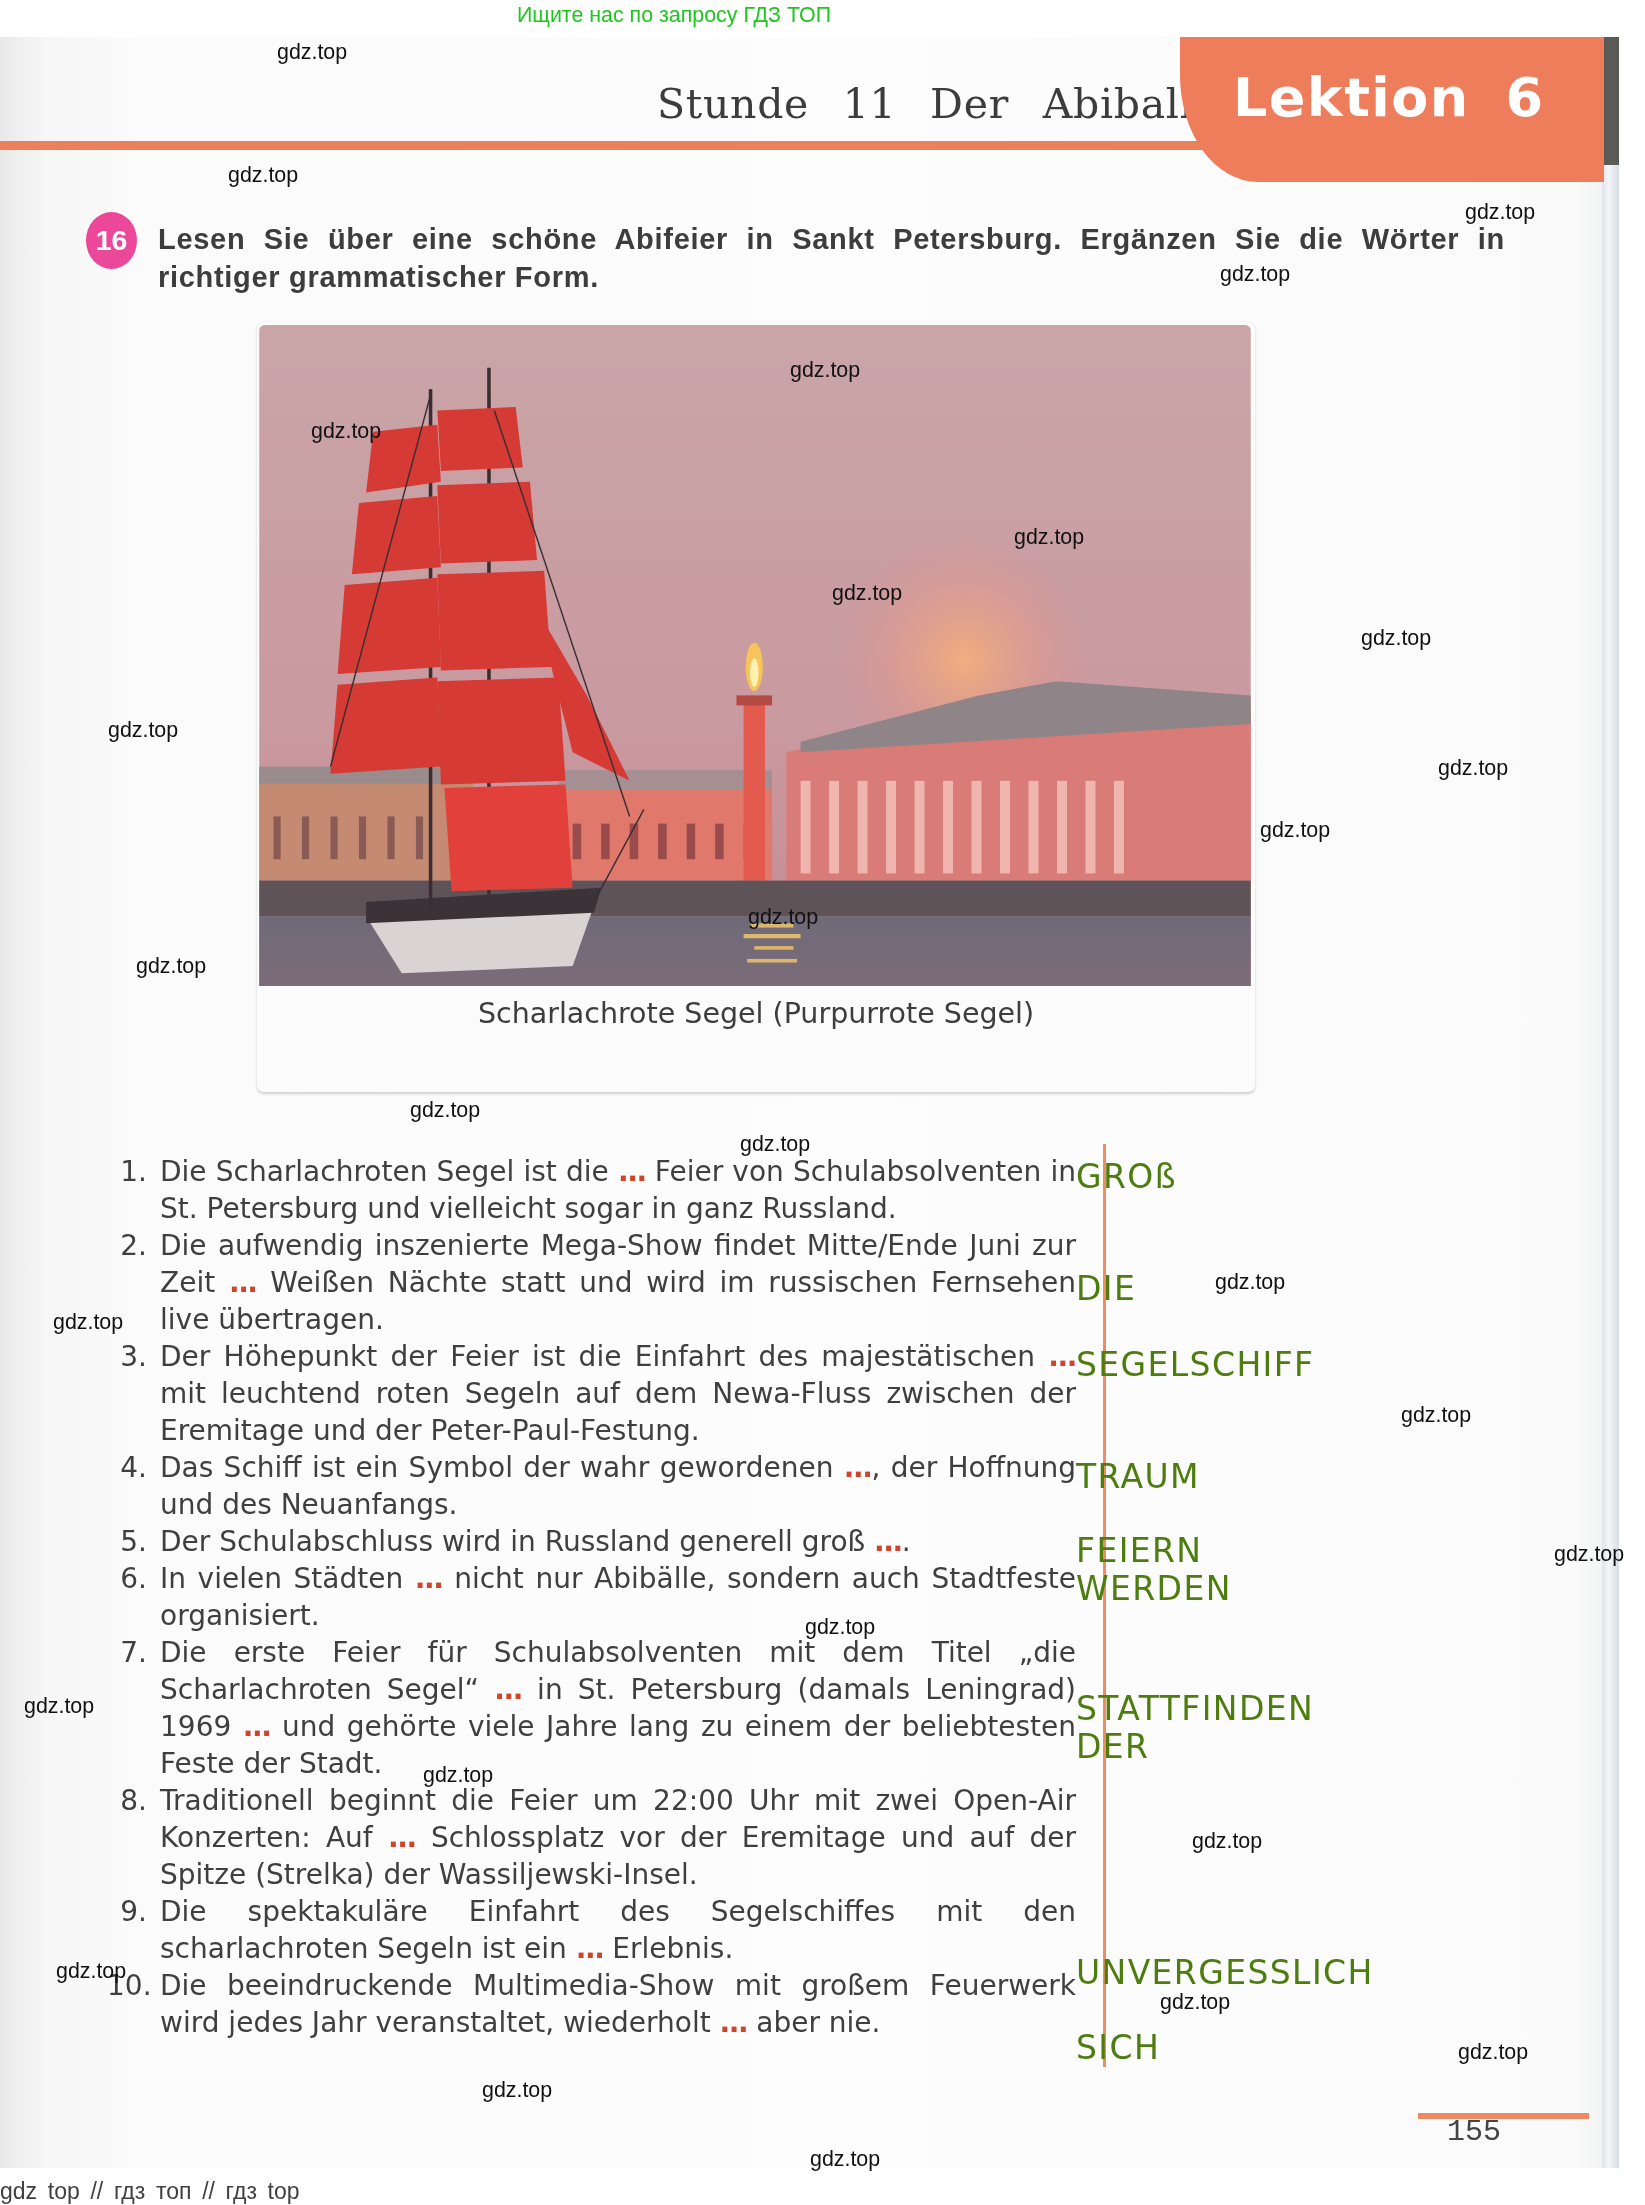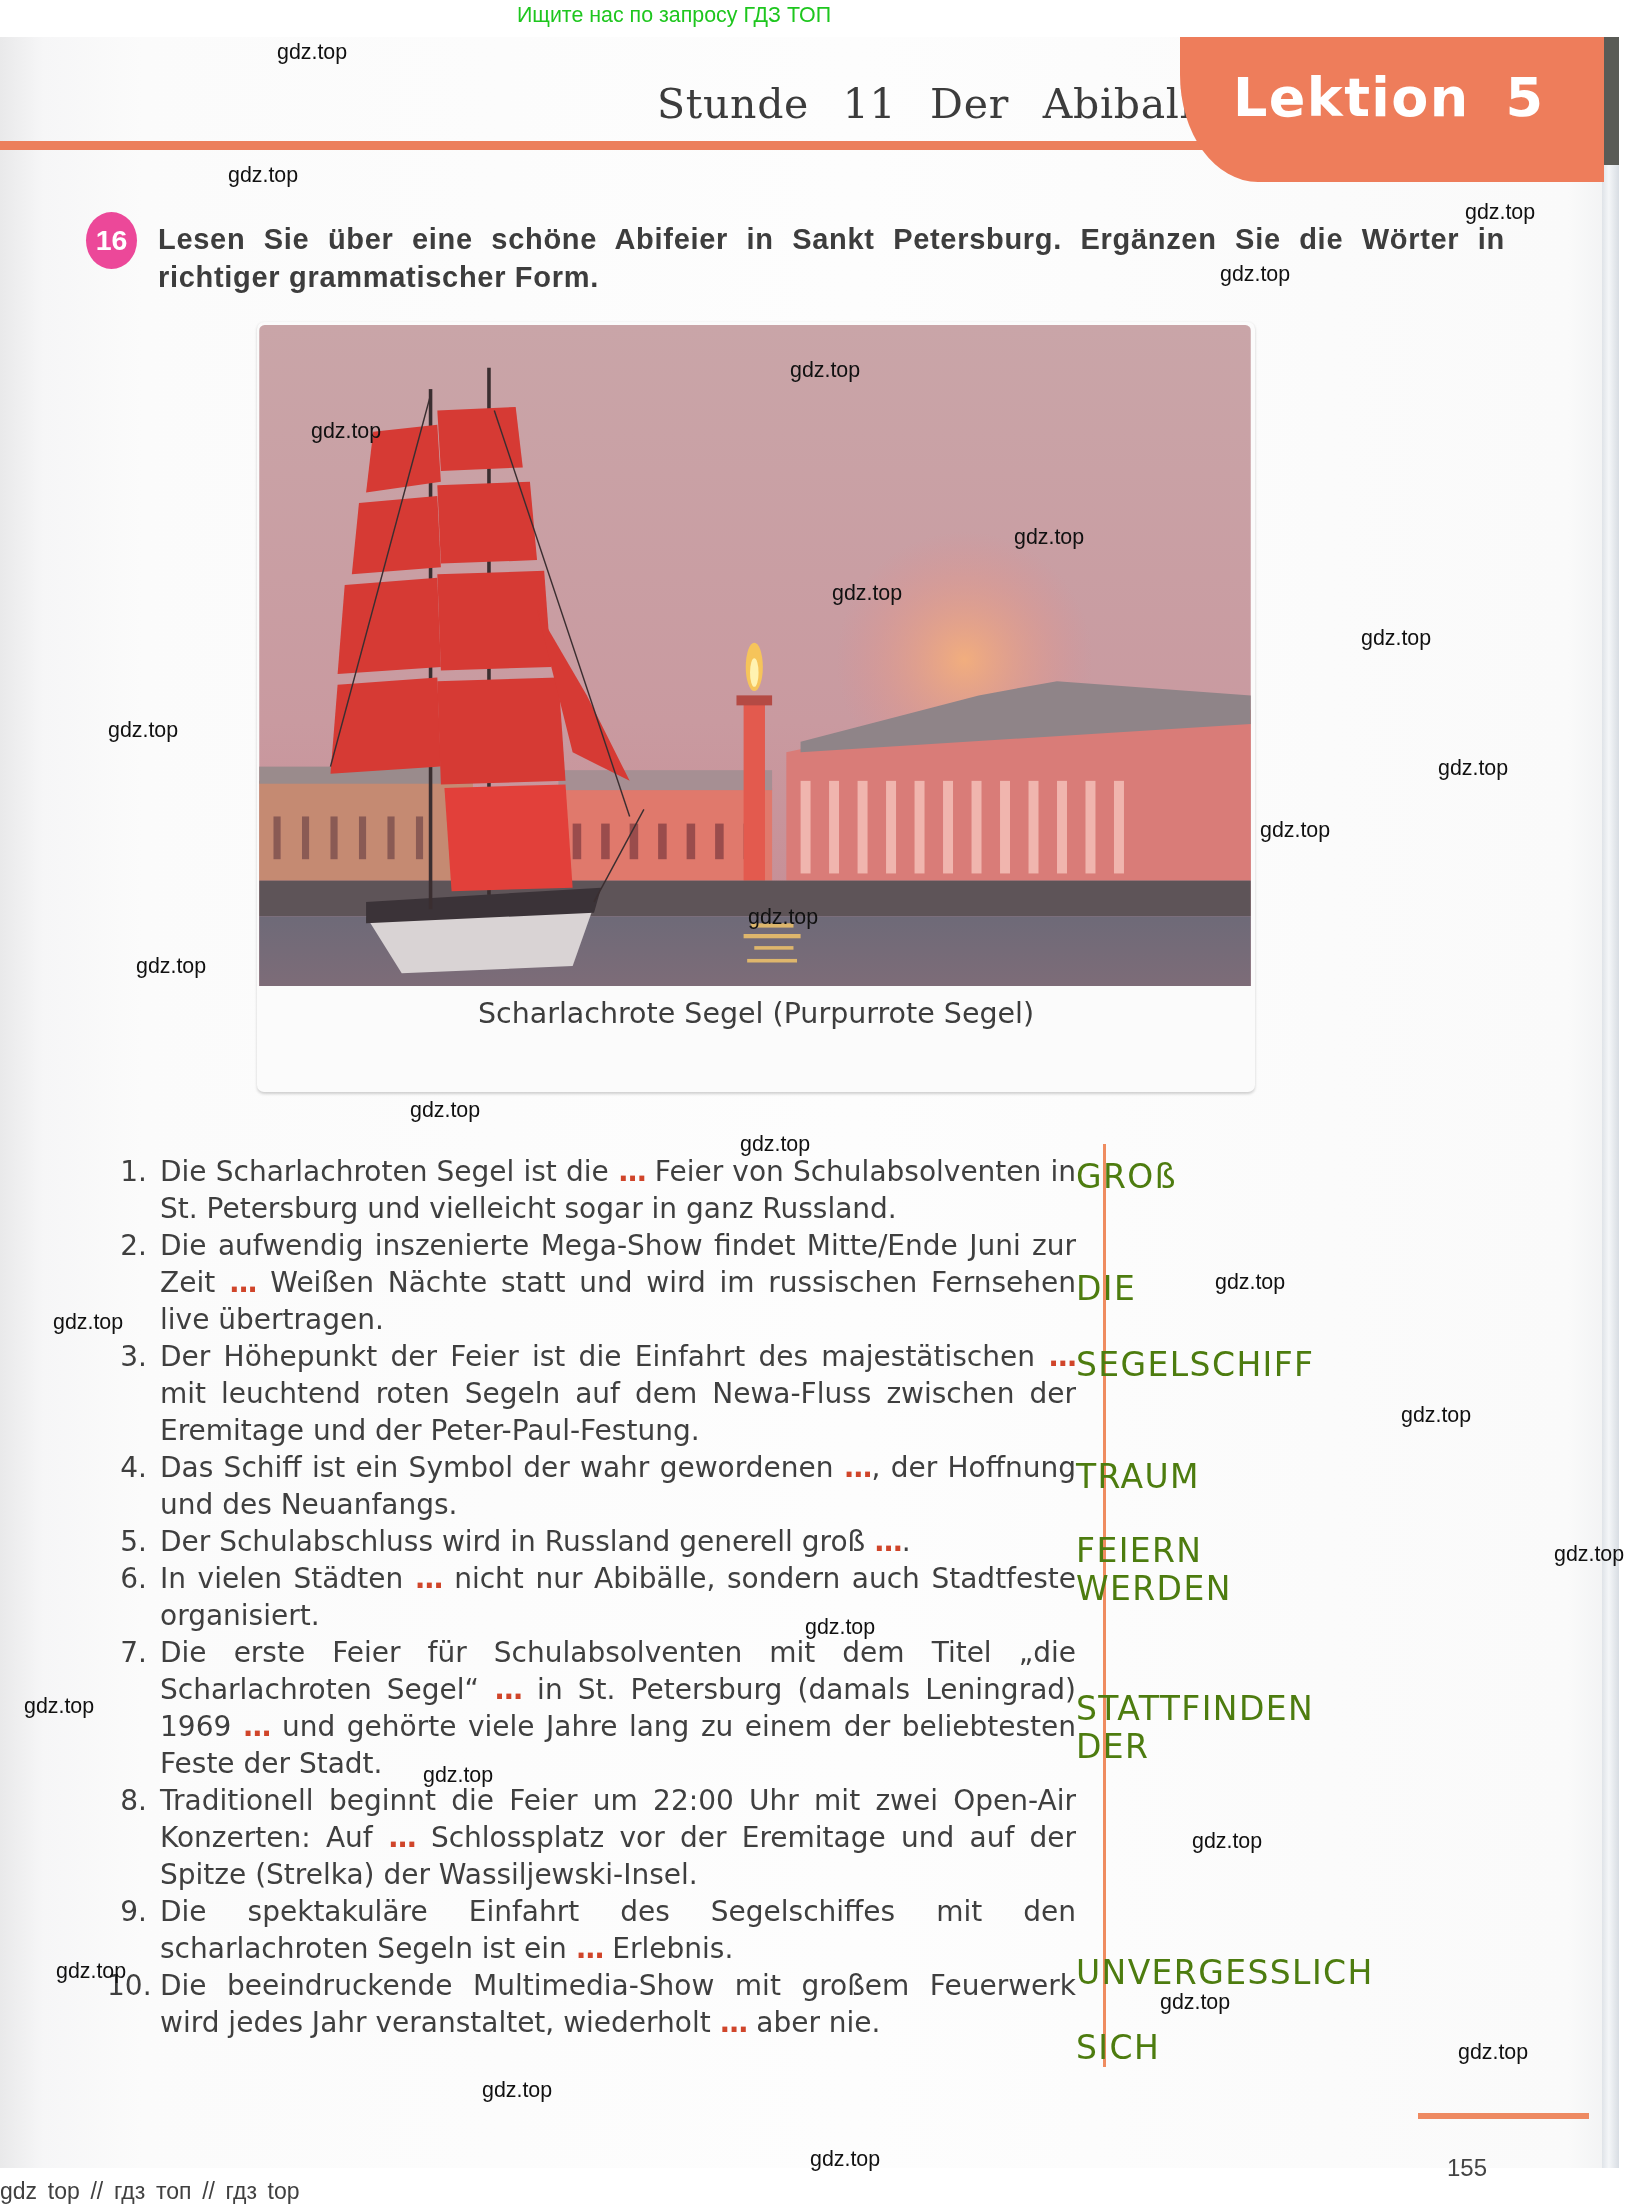--- a/index.html
+++ b/index.html
@@ -82,21 +82,21 @@
   .word {
     position: absolute; left: 1076px;
     font-family: "DejaVu Sans", sans-serif; font-size: 33px; color: #4d7c0f;
     letter-spacing: 1.4px; line-height: 37px;
   }
   .page-rule {
     position: absolute; left: 1418px; top: 2113px; width: 171px; height: 5.7px; background: #ee8a62;
   }
   .page-number {
     position: absolute; left: 1447px; top: 2115px;
-    font-family: Liberation Sans, sans-serif; font-size: 24px; color: #444; margin-top: 39px;
+    font-family: Liberation Mono, monospace; font-size: 30px; color: #444;
   }
   .wm {
     position: absolute; font-family: "Liberation Sans", sans-serif; font-size: 21.4px;
     color: #111; white-space: nowrap;
   }
   .footer {
     position: absolute; left: 0; width: 1646px; top: 2178px; text-align: left;
     font-family: "Liberation Sans", sans-serif; font-size: 23px; color: #404040;
     word-spacing: 4.3px;
   }
@@ -106,21 +106,21 @@
 
 <div class="page"></div>
 <div class="spine"></div>
 <div class="spine-dark"></div>
 
 <div class="top-banner">Ищите нас по запросу ГДЗ ТОП</div>
 
 <div class="header-rule"></div>
 <div class="header-title">Stunde 11  Der Abiball</div>
 <div class="lektion-tab"></div>
-<div class="lektion-label">Lektion 5</div>
+<div class="lektion-label">Lektion 6</div>
 
 <div class="badge">16</div>
 <div class="instruction">Lesen Sie über eine schöne Abifeier in Sankt Petersburg. Ergänzen Sie die Wörter in richtiger grammatischer Form.</div>
 
 <div class="photo-card"></div>
 <div class="photo" aria-label="Sailing ship with scarlet sails on the Neva river in St. Petersburg at dusk, rostral column and Stock Exchange building in background">
   <svg width="992" height="661" viewBox="0 0 1392 928" xmlns="http://www.w3.org/2000/svg">
     <defs>
       <linearGradient id="sky" x1="0" y1="0" x2="0" y2="1">
         <stop offset="0" stop-color="#c9a5a8"></stop>

